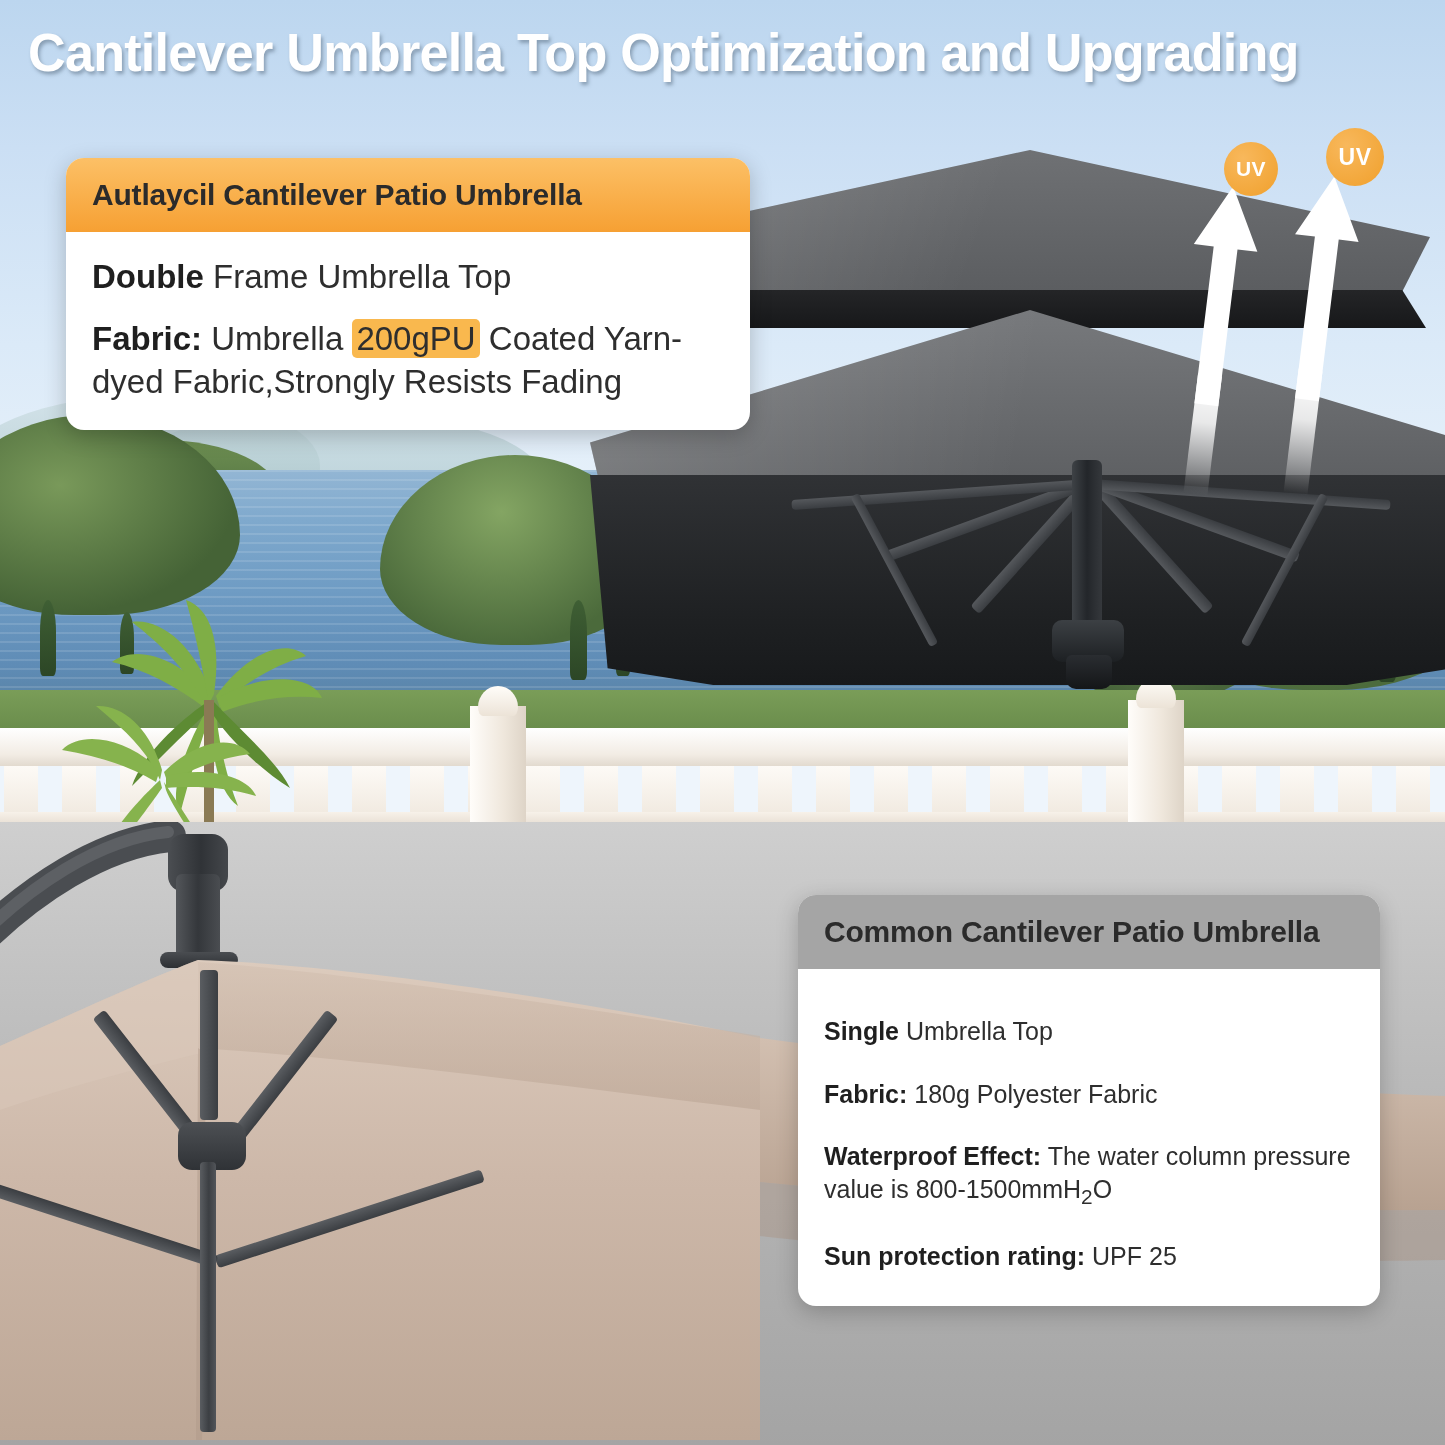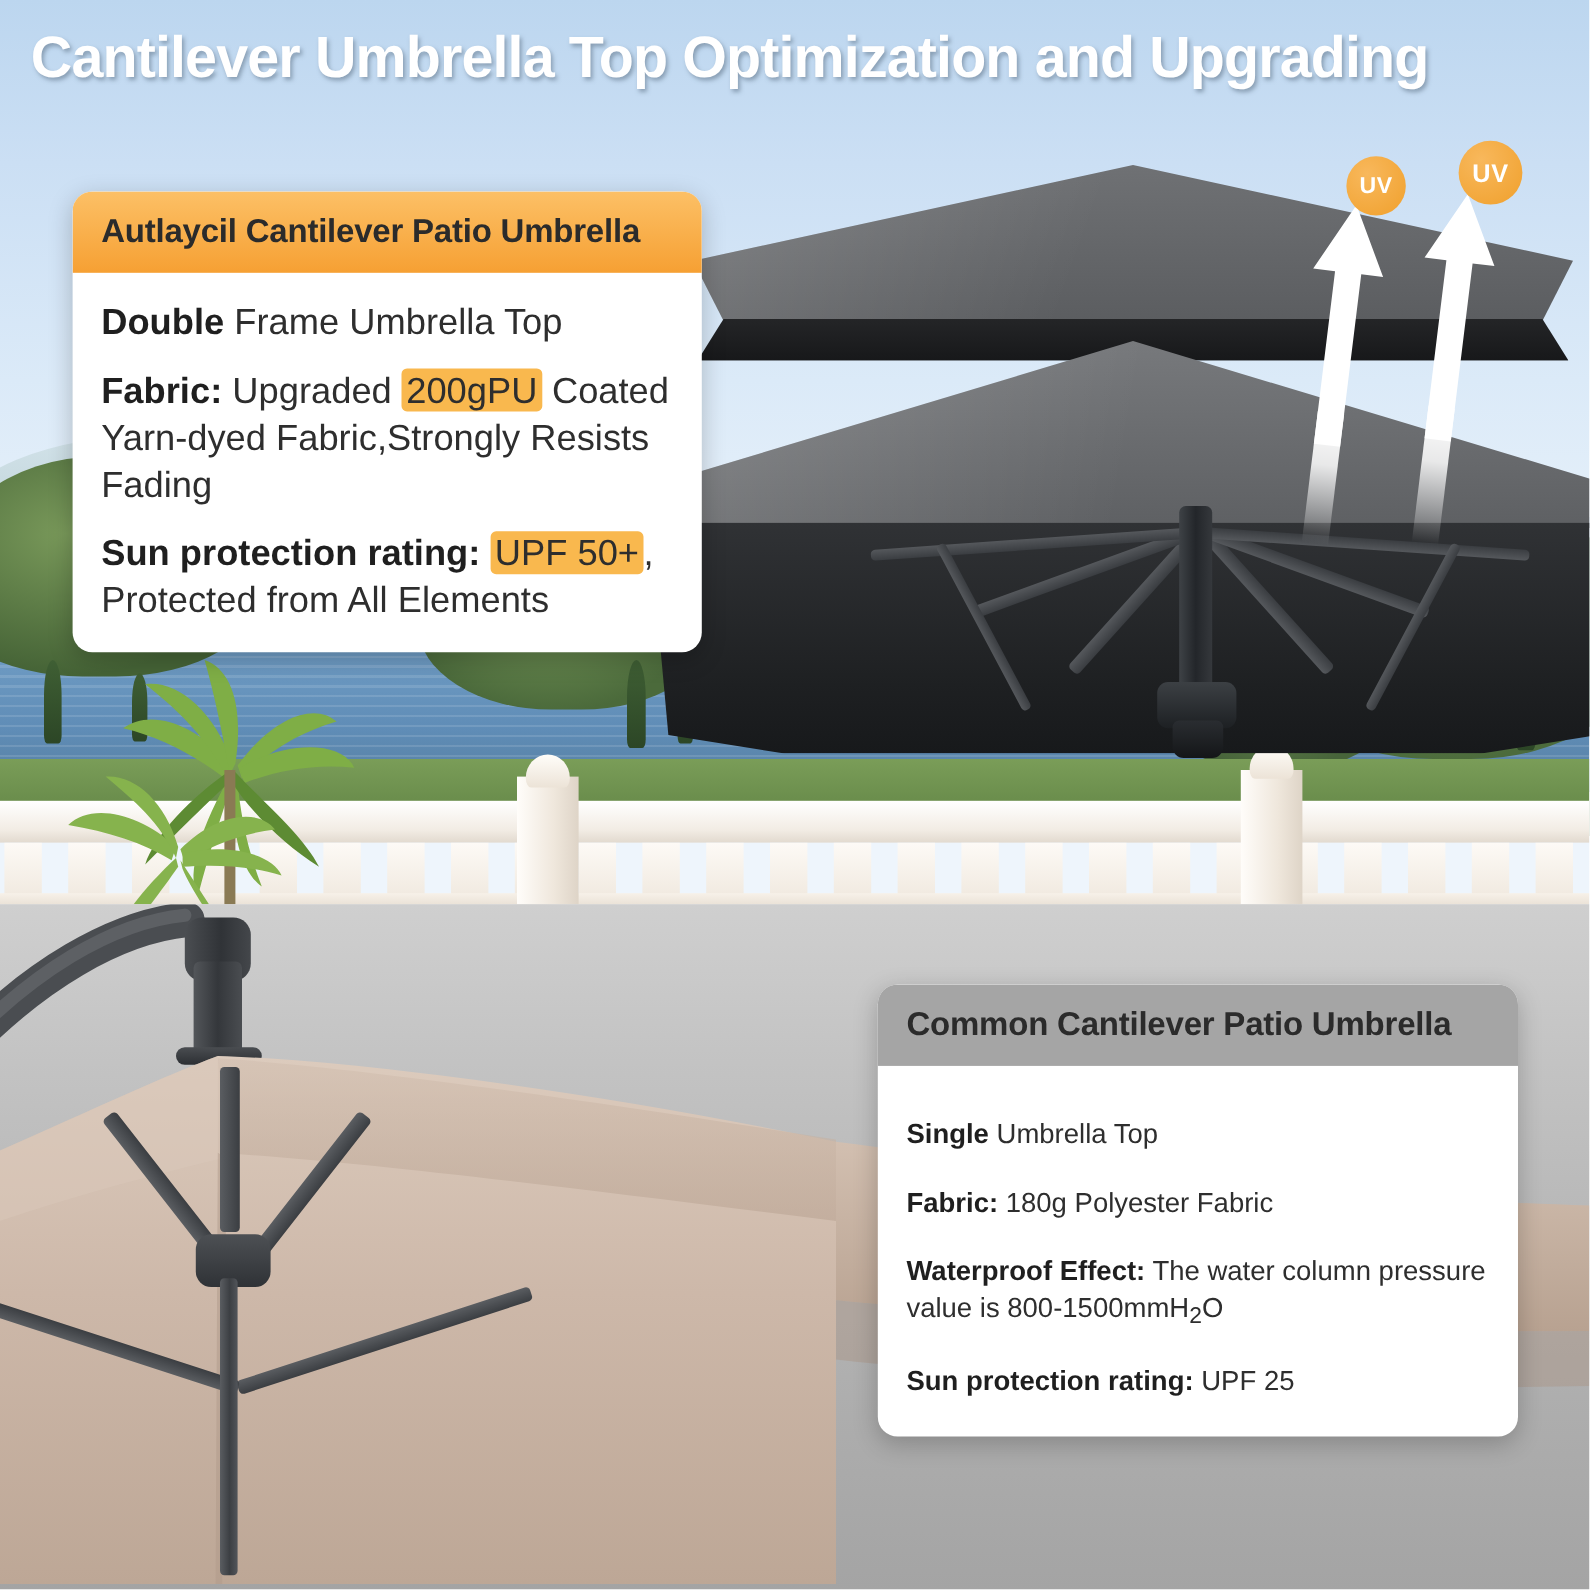--- a/index.html
+++ b/index.html
@@ -305,31 +305,28 @@
     <div style="position:absolute;left:178px;top:300px;width:68px;height:48px;border-radius:14px;
          background:linear-gradient(180deg,#4d5054,#2f3236);"></div>
     <div style="position:absolute;left:200px;top:340px;width:16px;height:270px;border-radius:4px;
          background:linear-gradient(90deg,#5a5d61,#3c3f43 55%,#52555a);"></div>
   </div>
 
   <div class="title-band">
     <div class="title">Cantilever Umbrella Top Optimization and Upgrading</div>
   </div>
 
-  <div class="card" style="left:66px;top:174px;width:572px;">
+  <div class="card" style="left:66px;top:158px;width:684px;">
     <div class="card-head head-orange">Autlaycil Cantilever Patio Umbrella</div>
     <div class="card-body">
       <div class="line">
         <b>Double</b><span> Frame Umbrella Top</span>
       </div>
       <div class="line">
-        <b>Fabric:</b><span>  Upgraded </span><span class="hl">200gPU</span><span> Coated Yarn-dyed Fabric,Strongly Resists Fading</span>
-      </div>
-      <div class="line">
-        <b>Sun protection rating:</b><span> </span><span class="hl">UPF 50+</span><span>, Protected from All Elements</span>
+        <b>Fabric:</b><span>  Umbrella </span><span class="hl">200gPU</span><span> Coated Yarn-dyed Fabric,Strongly Resists Fading</span>
       </div>
     </div>
   </div>
 
   <div class="card card2" style="left:798px;top:895px;width:582px;">
     <div class="card-head head-gray">Common Cantilever Patio Umbrella</div>
     <div class="card-body" style="padding:46px 26px 34px 26px;">
       <div class="line">
         <b>Single</b><span> Umbrella Top</span>
       </div>

